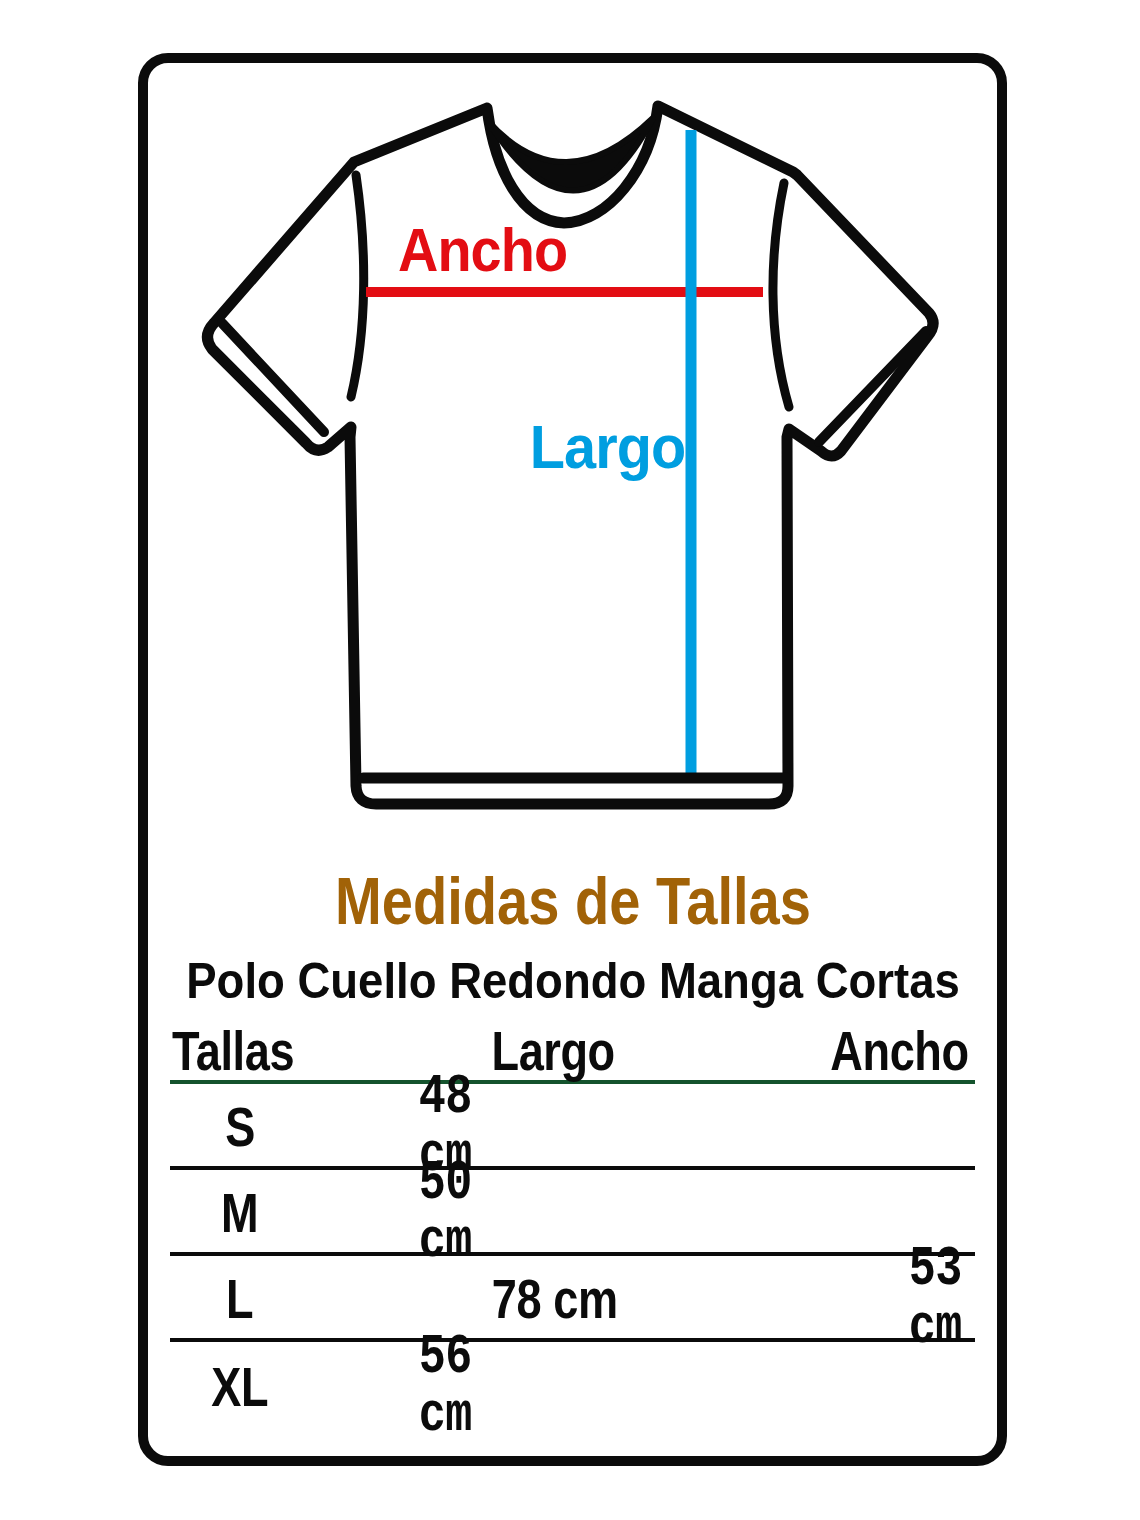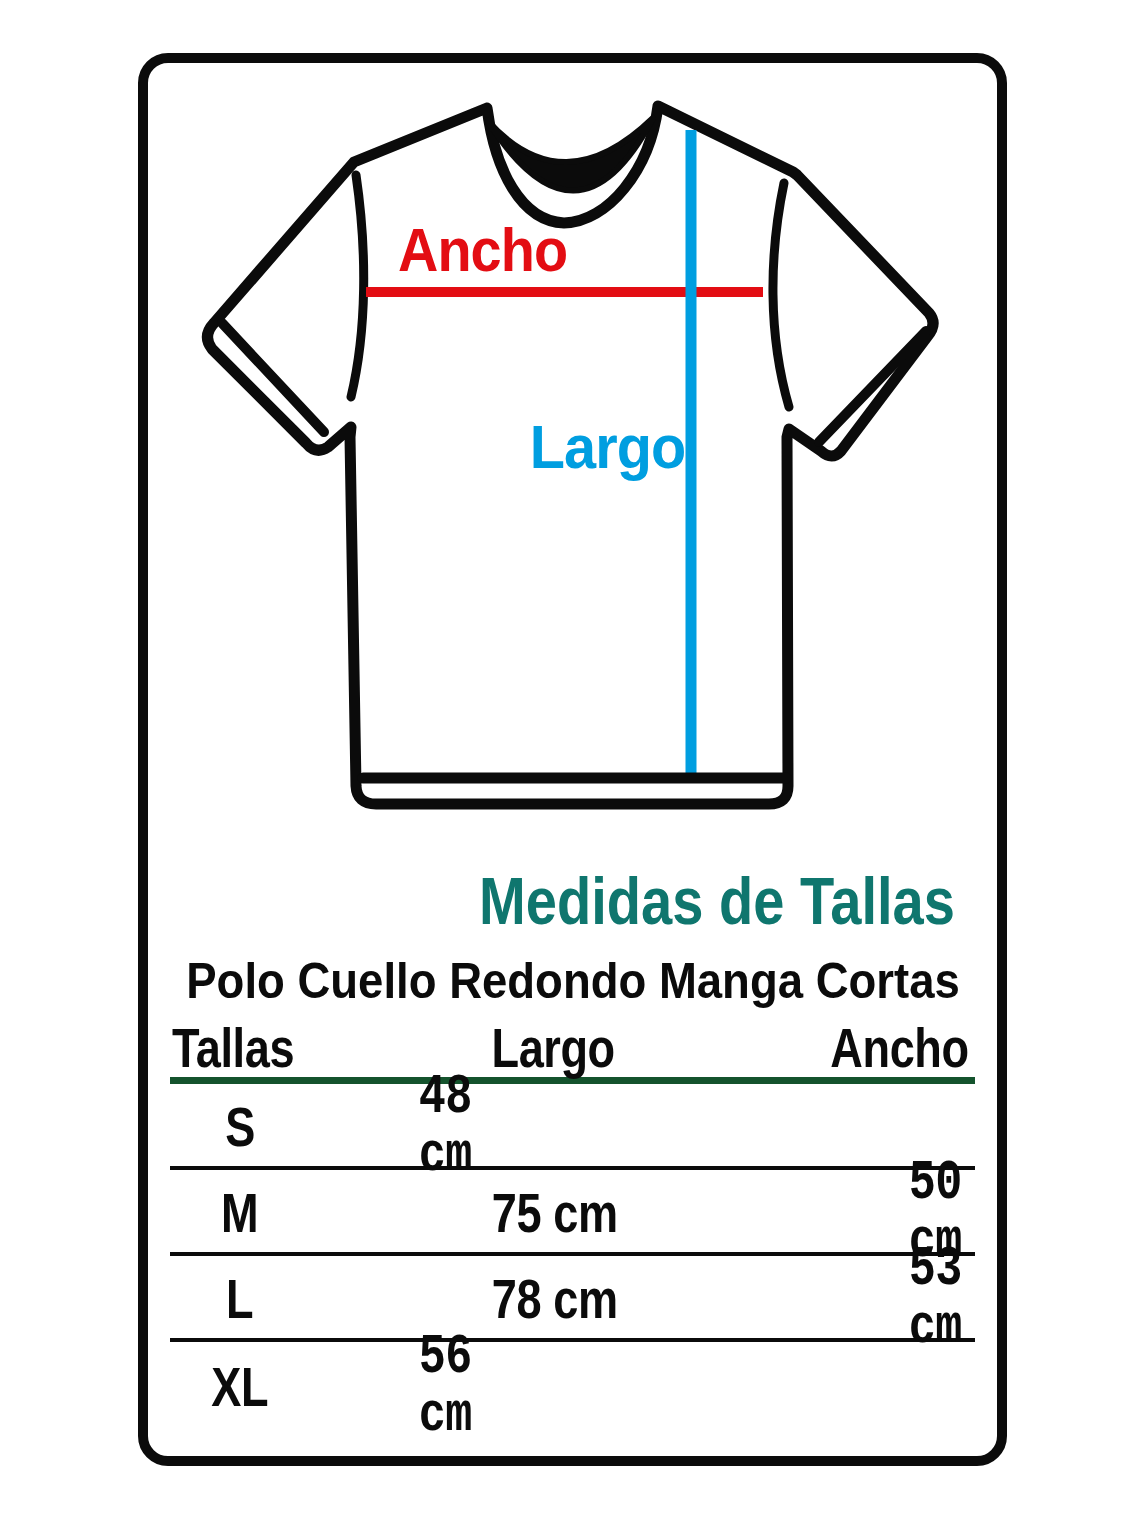--- a/index.html
+++ b/index.html
@@ -58,25 +58,25 @@
     color: #009ee0;
     text-align: right;
   }
   #largo-label .cond { transform: scaleX(0.93); }
 
   .chart-title {
     position: absolute;
     left: 148px;
     top: 868px;
     width: 849px;
-    text-align: right;
+    text-align: center;
     font-size: 66px;
     font-weight: bold;
     line-height: 66px;
-    color: #0f766e;
+    color: #a16207;
     white-space: nowrap;
   }
   .chart-title .cond { transform: scaleX(0.85); }
   .chart-subtitle {
     position: absolute;
     left: 148px;
     top: 956px;
     width: 849px;
     text-align: center;
     font-size: 50px;
@@ -95,21 +95,21 @@
     color: #0b0b0b;
   }
   .t-row {
     display: flex;
     width: 100%;
     box-sizing: border-box;
   }
   .t-head {
     height: 68px;
     align-items: flex-end;
-    border-bottom: 7px solid #14532d;
+    border-bottom: 4px solid #14532d;
     font-size: 55px;
     font-weight: bold;
     line-height: 58px;
   }
   .t-data {
     height: 86px;
     align-items: center;
     font-size: 55px;
     font-weight: bold;
     line-height: 58px;
@@ -173,21 +173,20 @@
       <div class="c1"><span class="cond o-l">Tallas</span></div>
       <div class="c2"><span class="cond">Largo</span></div>
       <div class="c3"><span class="cond o-r">Ancho</span></div>
     </div>
     <div class="t-row t-data t-sep">
       <div class="c1"><span class="cond">S</span></div>
       <div class="c3"><span class="cond o-r">48 cm</span></div>
     </div>
     <div class="t-row t-data t-sep">
       <div class="c1"><span class="cond">M</span></div>
-      <div class="c2"><span class="cond">75 cm</span></div>
       <div class="c3"><span class="cond o-r">50 cm</span></div>
     </div>
     <div class="t-row t-data t-sep">
       <div class="c1"><span class="cond">L</span></div>
       <div class="c2"><span class="cond">78 cm</span></div>
       <div class="c3"><span class="cond o-r">53 cm</span></div>
     </div>
     <div class="t-row t-data">
       <div class="c1"><span class="cond">XL</span></div>
       <div class="c3"><span class="cond o-r">56 cm</span></div>

